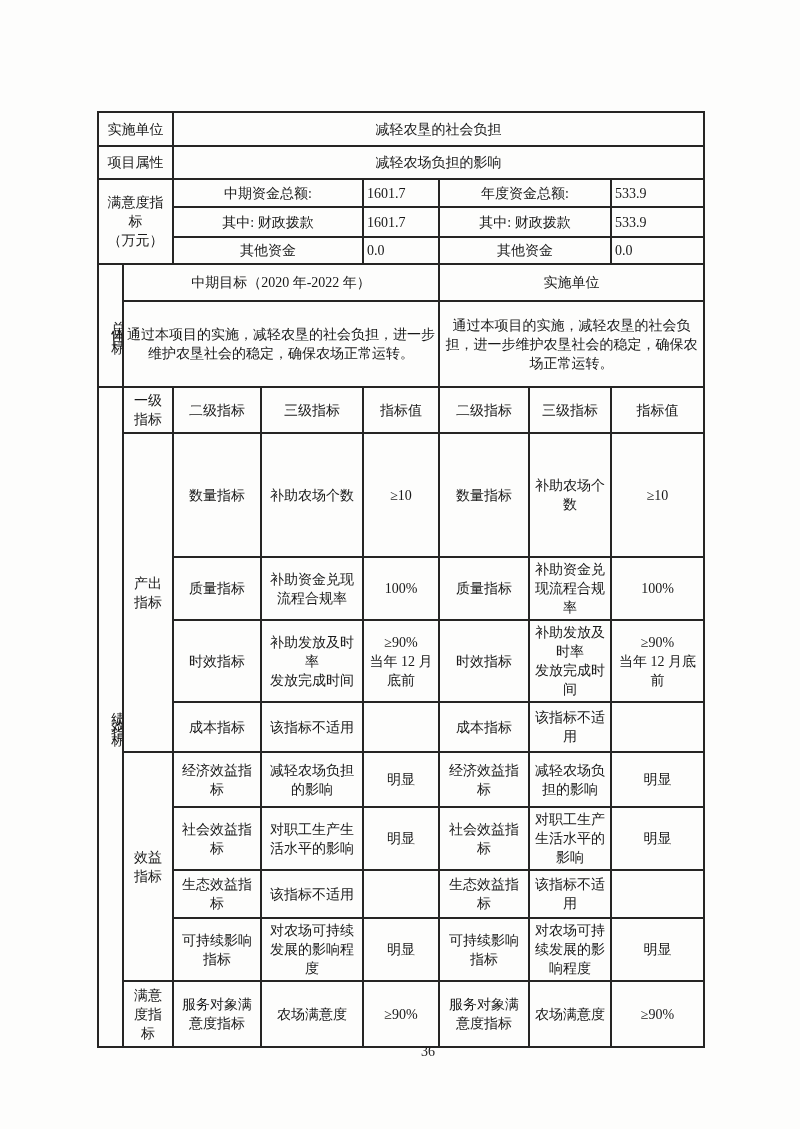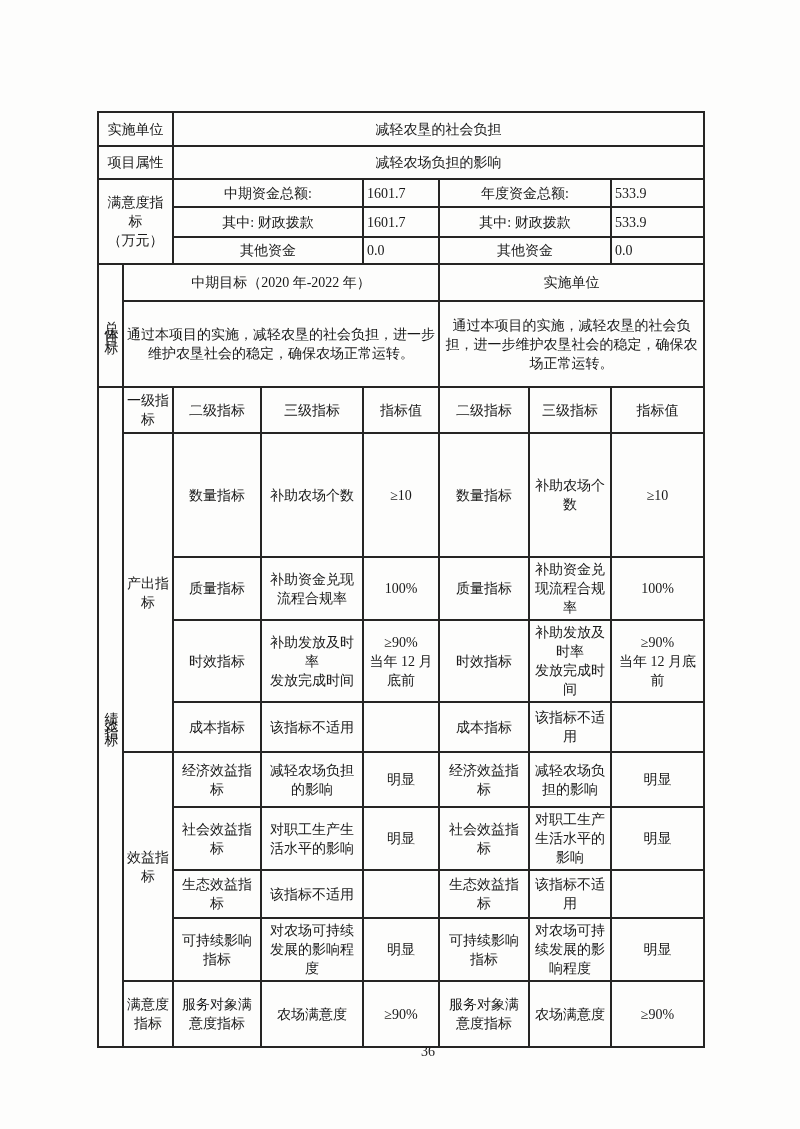--- a/index.html
+++ b/index.html
@@ -22,21 +22,21 @@
     font-size: 14px;
     line-height: 19px;
   }
   .doc td {
     border: 2px solid #262524;
     padding: 2px 3px;
     white-space: pre-line;
     overflow: hidden;
     vertical-align: middle;
   }
-  .doc td.narrow { padding: 2px 1px; }
+  .doc td.narrow { padding: 2px 10px; }
   .c { text-align: center; }
   .l { text-align: center; }
   .r { text-align: left; padding-right: 4px !important; }
   .vert {
     writing-mode: vertical-lr;
     text-orientation: upright;
     letter-spacing: 7px;
     line-height: 1.2;
     display: inline-block;
   }

